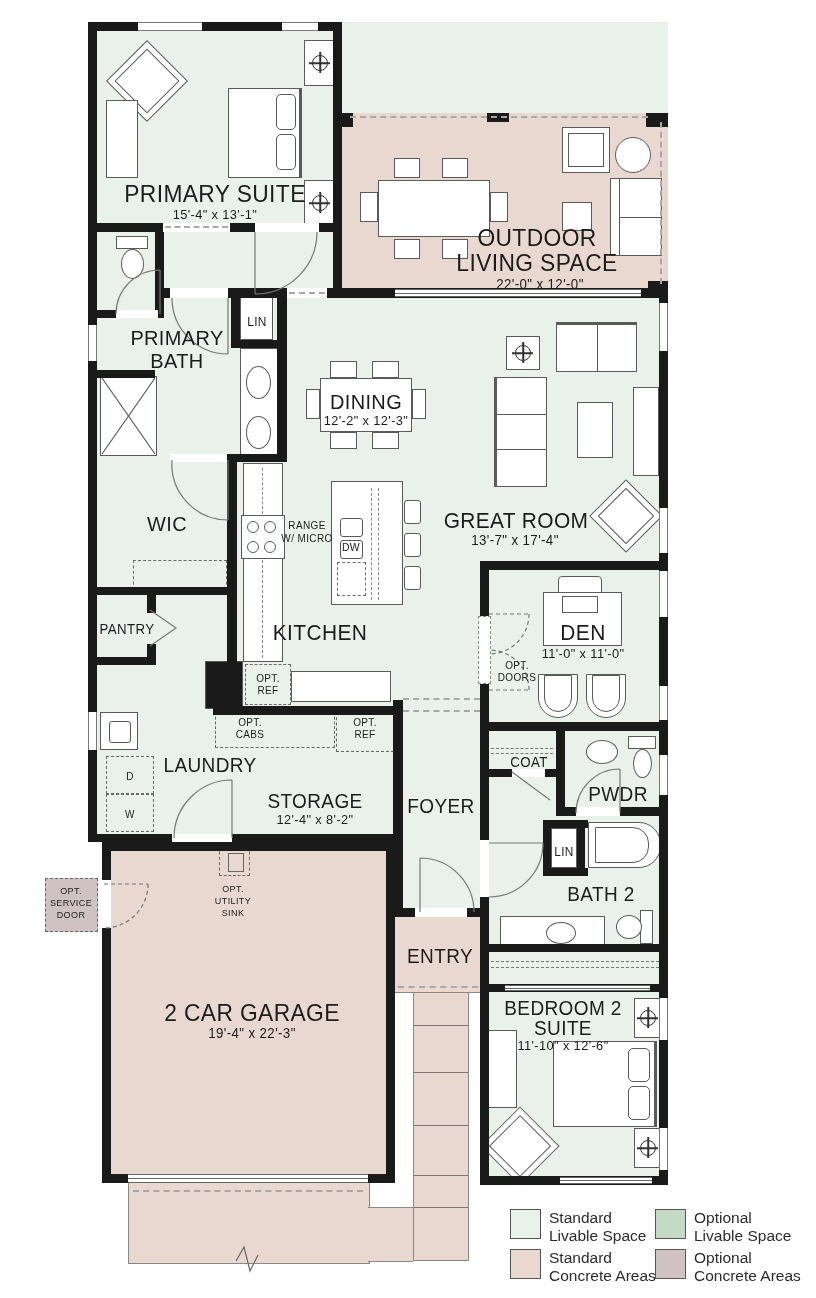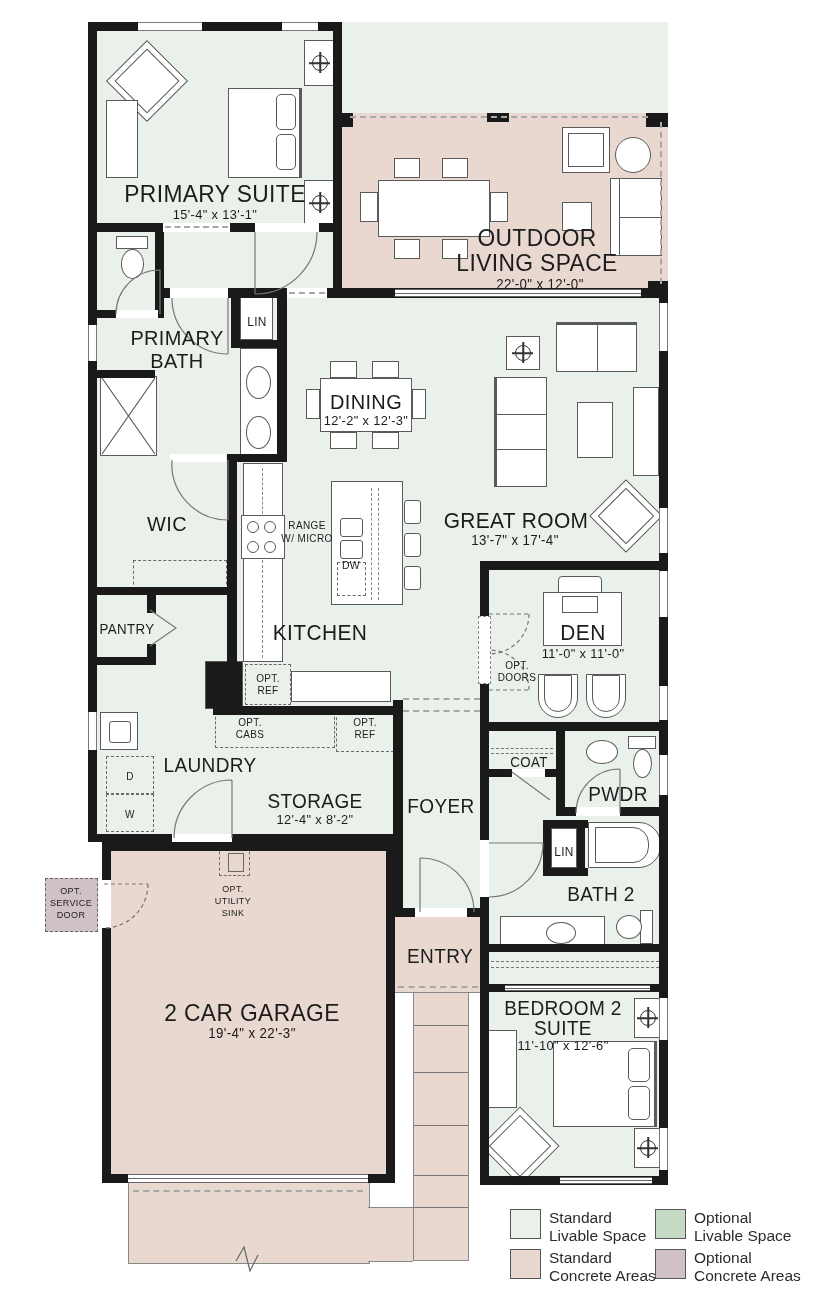--- a/index.html
+++ b/index.html
@@ -321,21 +321,21 @@
   <div class="L t21" style="left:177px;top:338px;">PRIMARY</div>
   <div class="L t21" style="left:177px;top:361px;">BATH</div>
   <div class="L t12" style="left:257px;top:322px;">LIN</div>
   <div class="L t21" style="left:366px;top:402px;">DINING</div>
   <div class="L t13" style="left:366px;top:420px;">12'-2" x 12'-3"</div>
   <div class="L t22" style="left:516px;top:521px;">GREAT ROOM</div>
   <div class="L t14" style="left:515px;top:540px;">13'-7" x 17'-4"</div>
   <div class="L t21" style="left:167px;top:524px;">WIC</div>
   <div class="L t10" style="left:307px;top:525px;">RANGE</div>
   <div class="L t10" style="left:307px;top:538px;">W/ MICRO</div>
-  <div class="L t11" style="left:351px;top:565px;">DW</div>
+  <div class="L t11" style="left:351px;top:547px;">DW</div>
   <div class="L t22" style="left:320px;top:633px;">KITCHEN</div>
   <div class="L t22" style="left:583px;top:633px;">DEN</div>
   <div class="L t13" style="left:583px;top:653px;">11'-0" x 11'-0"</div>
   <div class="L t10" style="left:517px;top:665px;">OPT.</div>
   <div class="L t10" style="left:517px;top:677px;">DOORS</div>
   <div class="L t14" style="left:127px;top:629px;">PANTRY</div>
   <div class="L t10" style="left:268px;top:678px;">OPT.</div>
   <div class="L t10" style="left:268px;top:690px;">REF</div>
   <div class="L t10" style="left:250px;top:722px;">OPT.</div>
   <div class="L t10" style="left:250px;top:734px;">CABS</div>

